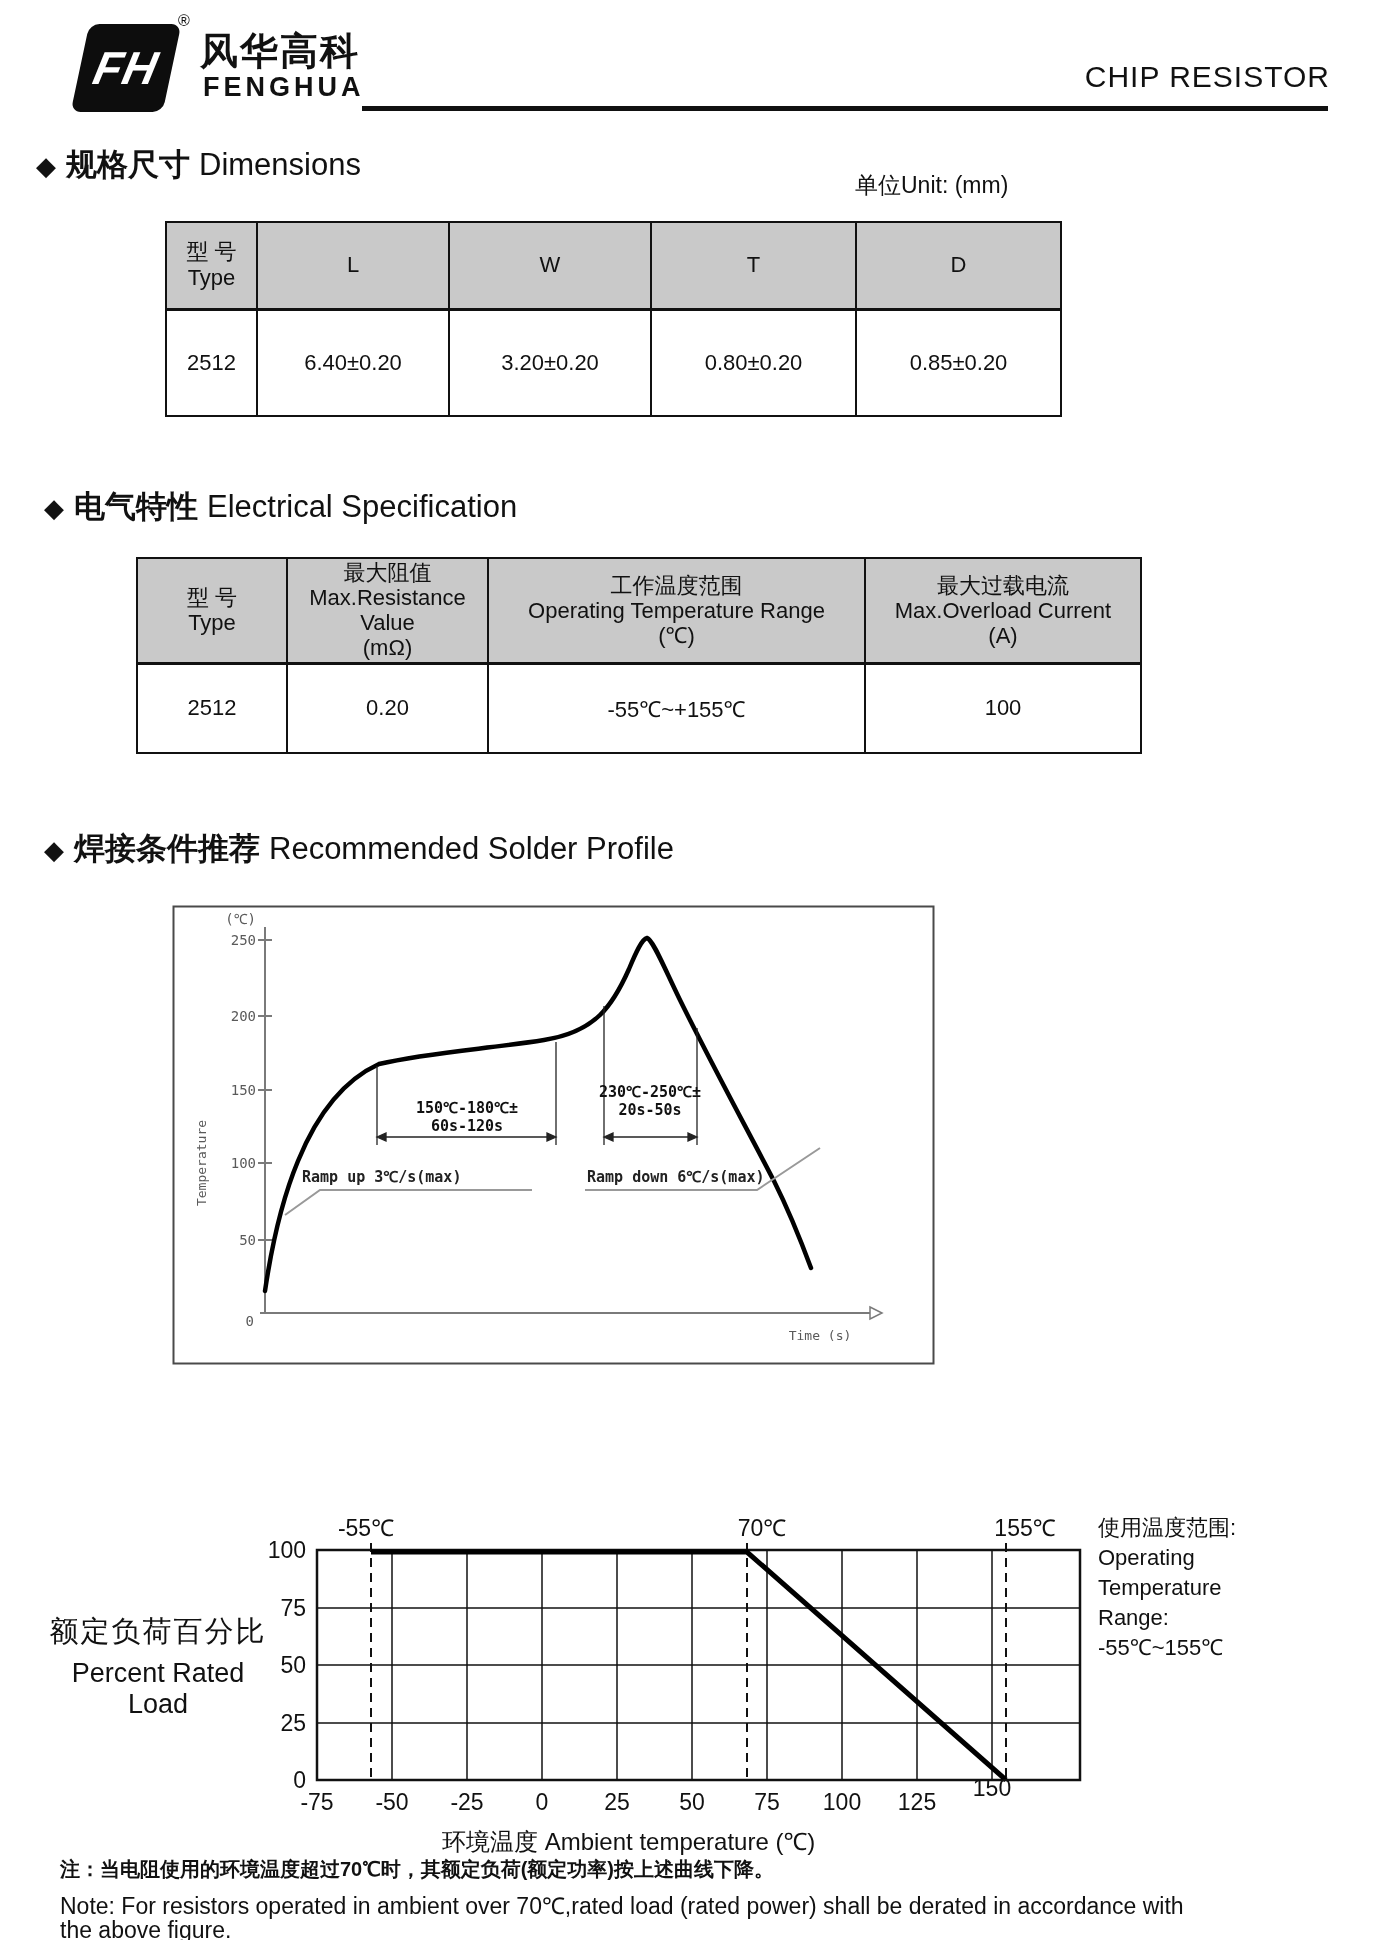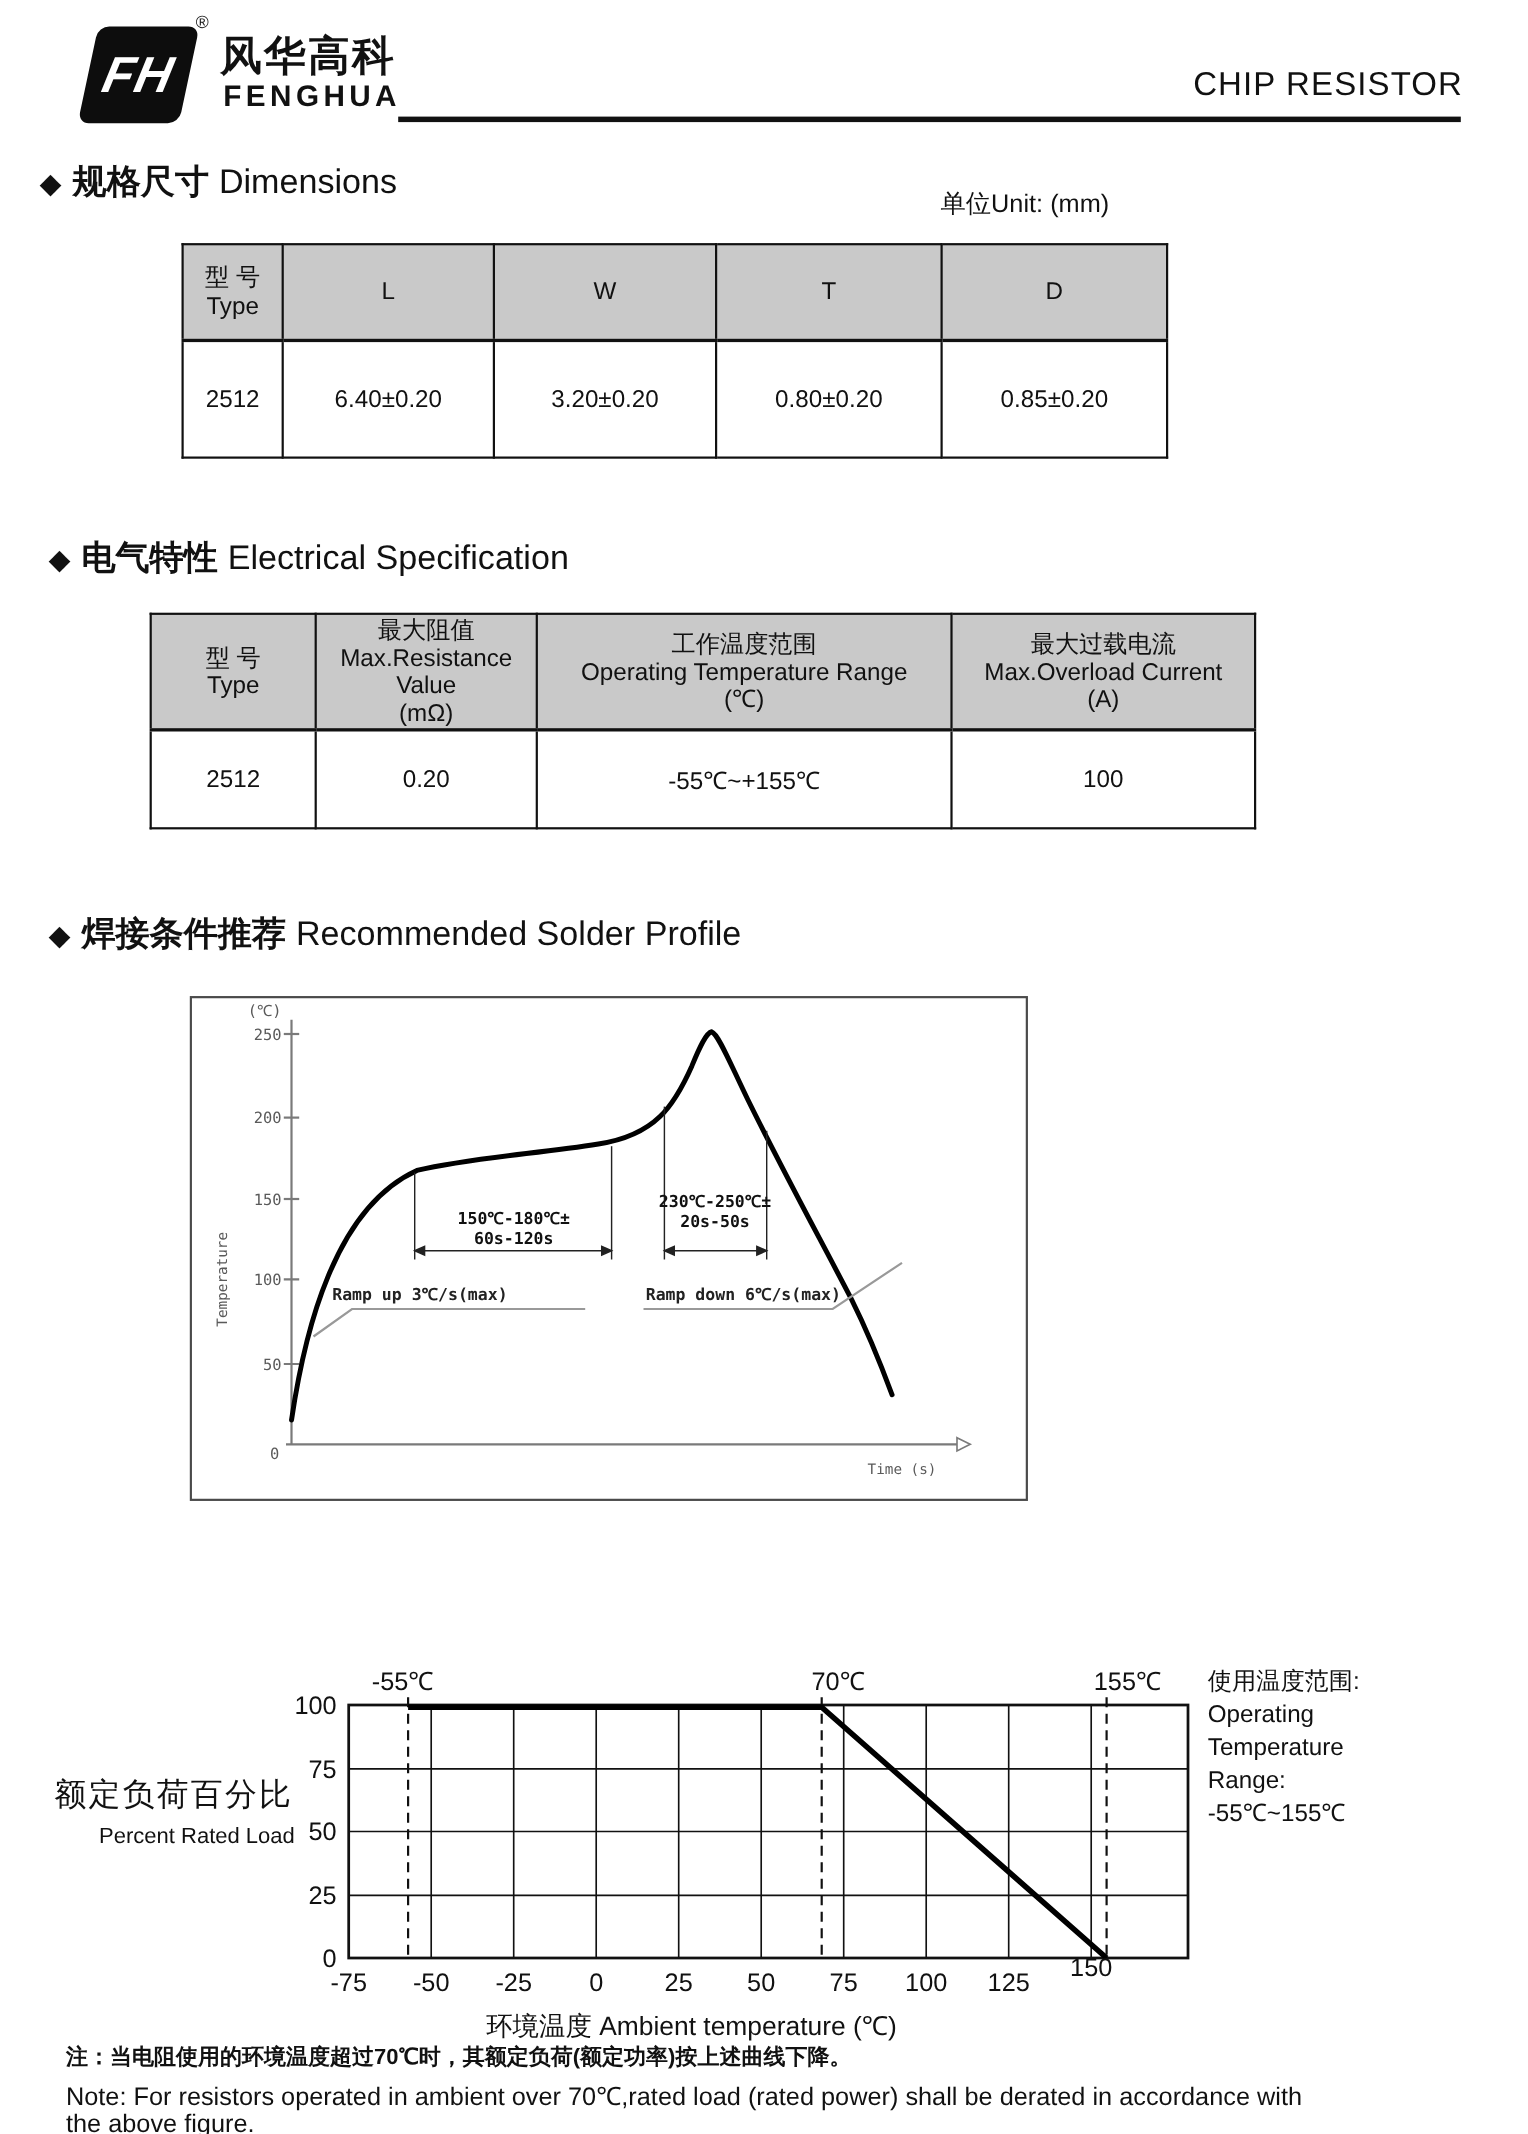--- a/index.html
+++ b/index.html
@@ -42,21 +42,21 @@
   .elec-table tr.hd{height:105px;}
   .elec-table tr.data{height:90px;}
   .elec-table .cell-line{line-height:25px;text-align:center;}
 
   
   .solder-svg{left:172px;top:905px;}
   .derating-svg{left:40px;top:1505px;}
 
   .der-ylabel{left:48px;top:1612px;width:220px;text-align:center;}
   .der-ylabel .zh{font-size:29px;letter-spacing:2px;}
-  .der-ylabel .en{font-size:20px;margin-top:6px;text-align:right;}
+  .der-ylabel .en{font-size:27px;margin-top:6px;}
   .der-rightnote{left:1098px;top:1513px;font-size:22px;line-height:30px;}
   .der-xlabel{left:442px;top:1824px;width:500px;text-align:left;font-size:24px;}
 
   .note-zh{left:60px;top:1856px;font-size:20px;font-weight:bold;}
   .note-en1{left:60px;top:1889px;font-size:23px;}
   .note-en2{left:60px;top:1917px;font-size:23px;}
 </style>
 </head>
 <body>
 

